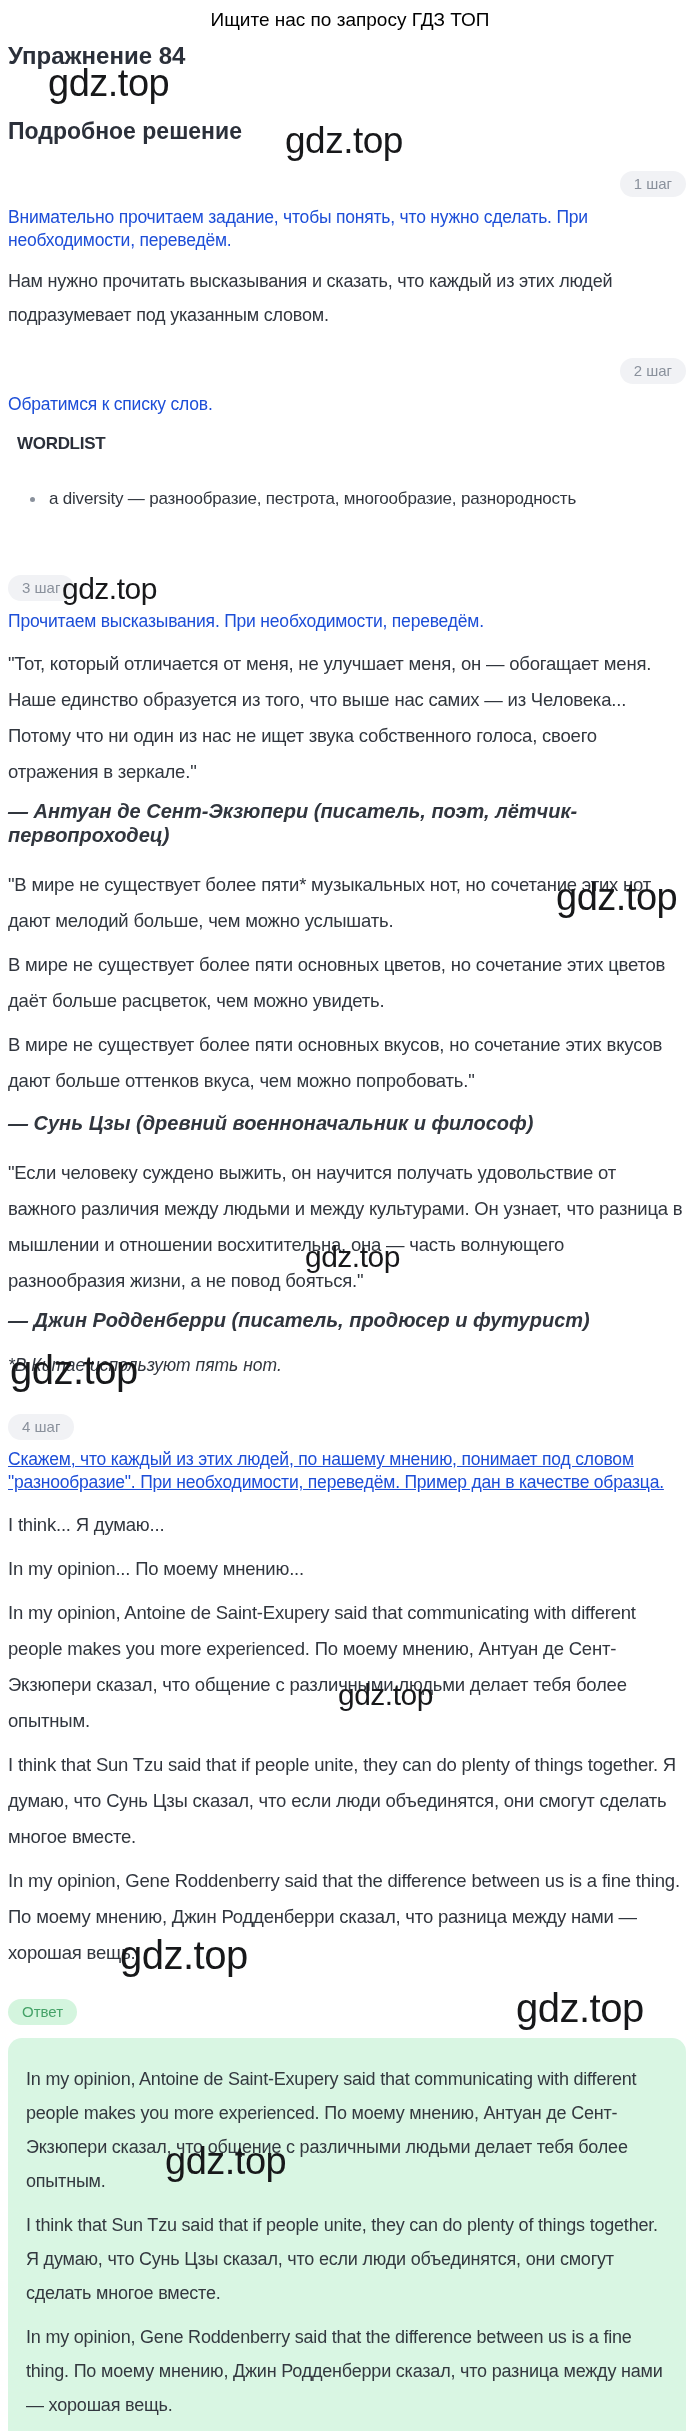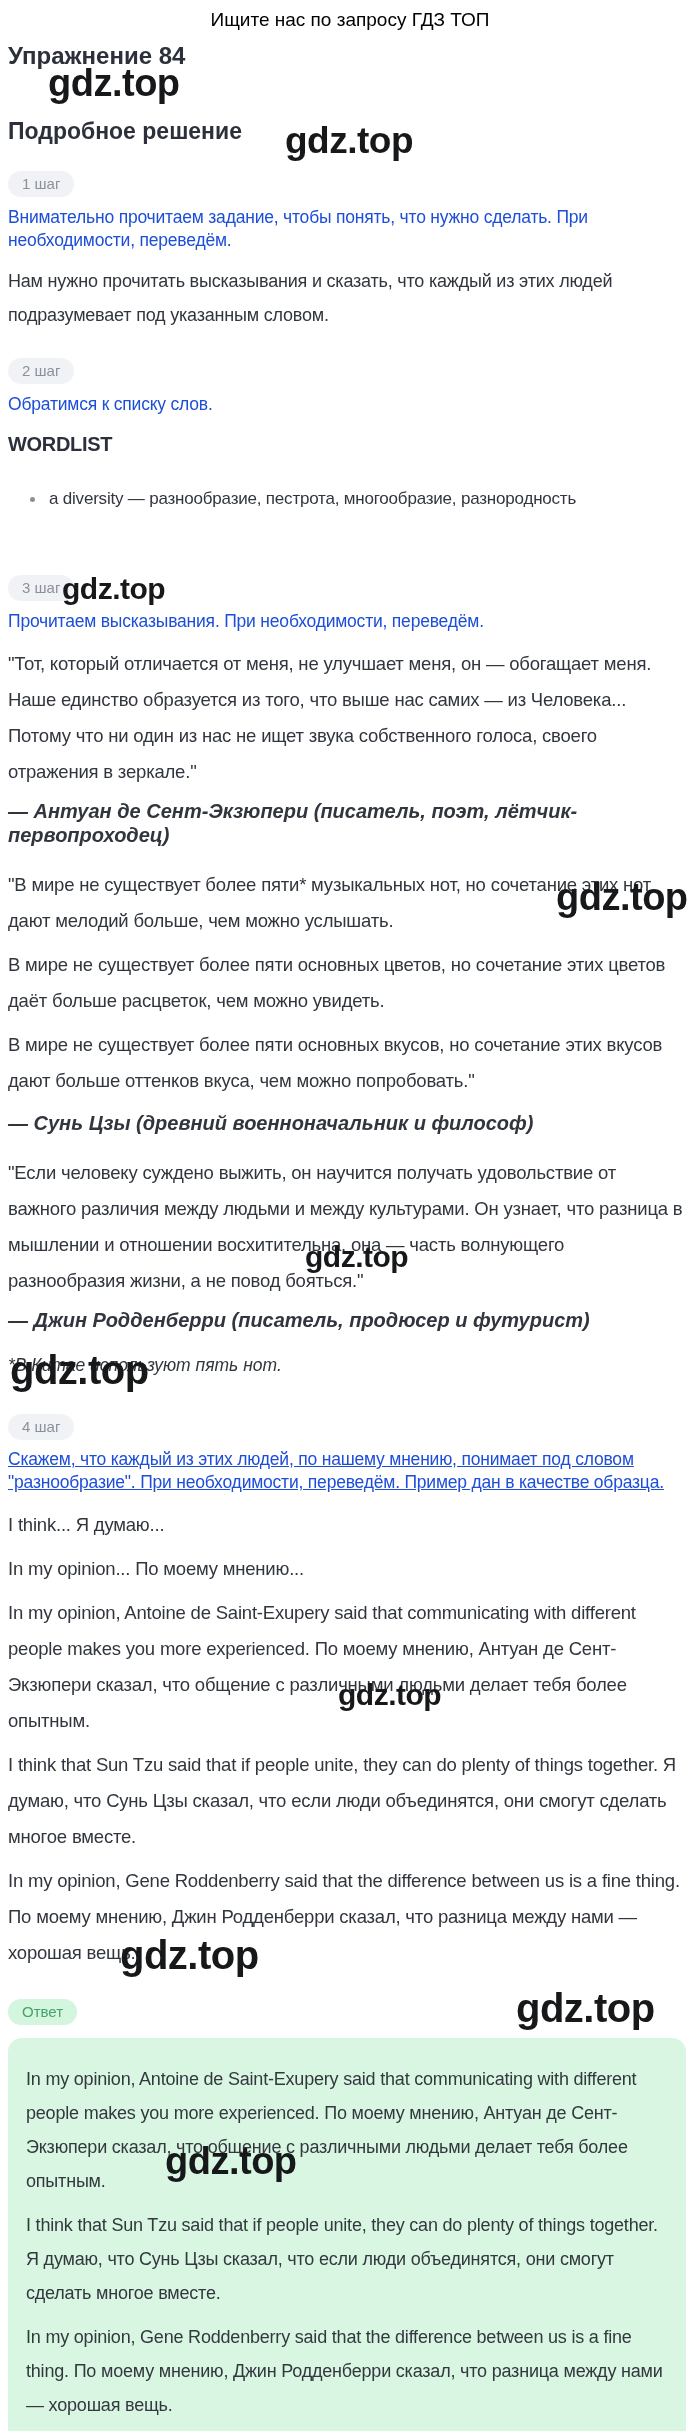--- a/index.html
+++ b/index.html
@@ -42,21 +42,21 @@
     color:#8a919c;
     font-size:15px;
     line-height:18px;
     padding:4px 14px;
     border-radius:14px;
   }
   .badge.green{
     background:#d4f5de;
     color:#45a268;
   }
-  .mt-badge{margin-top:26px;}
+  .mt-badge{margin-top:26px;text-align:right;}
   .note{
     margin:9px 0 0 0;
     color:#1d4ed8;
     font-size:17.5px;
     line-height:23px;
     letter-spacing:-0.2px;
   }
   .para{
     margin:12px 0 0 0;
     font-size:18px;
@@ -83,22 +83,22 @@
   }
   .attribution.gap{margin-top:12px;}
   .footnote{
     margin:22px 0 0 0;
     font-size:17.5px;
     line-height:22px;
     font-style:italic;
     color:#31363e;
   }
   .wordlist-title{
-    margin:18px 0 0 0;
-    font-size:20px;
+    margin:18px 0 0 9px;
+    font-size:17px;
     line-height:20px;
     font-weight:700;
     letter-spacing:-0.3px;
     color:#2b303a;
   }
   .bullet-row{
     margin:33px 0 0 0;
     display:flex;
     align-items:flex-start;
   }
@@ -134,21 +134,21 @@
     font-size:20px;
     line-height:25px;
     color:#7c35a5;
     font-weight:500;
   }
   .footer span{margin:0 6px;}
   .footer .flink{cursor:pointer;}
   .watermark{
     position:absolute;
     color:#17181a;
-    font-weight:700;
+    font-weight:400;
     letter-spacing:-0.5px;
     white-space:nowrap;
     pointer-events:none;
   }
   .step{margin:0;}
 </style>
 </head>
 <body>
 
 <div class="promo">Ищите нас по запросу ГДЗ ТОП</div>

